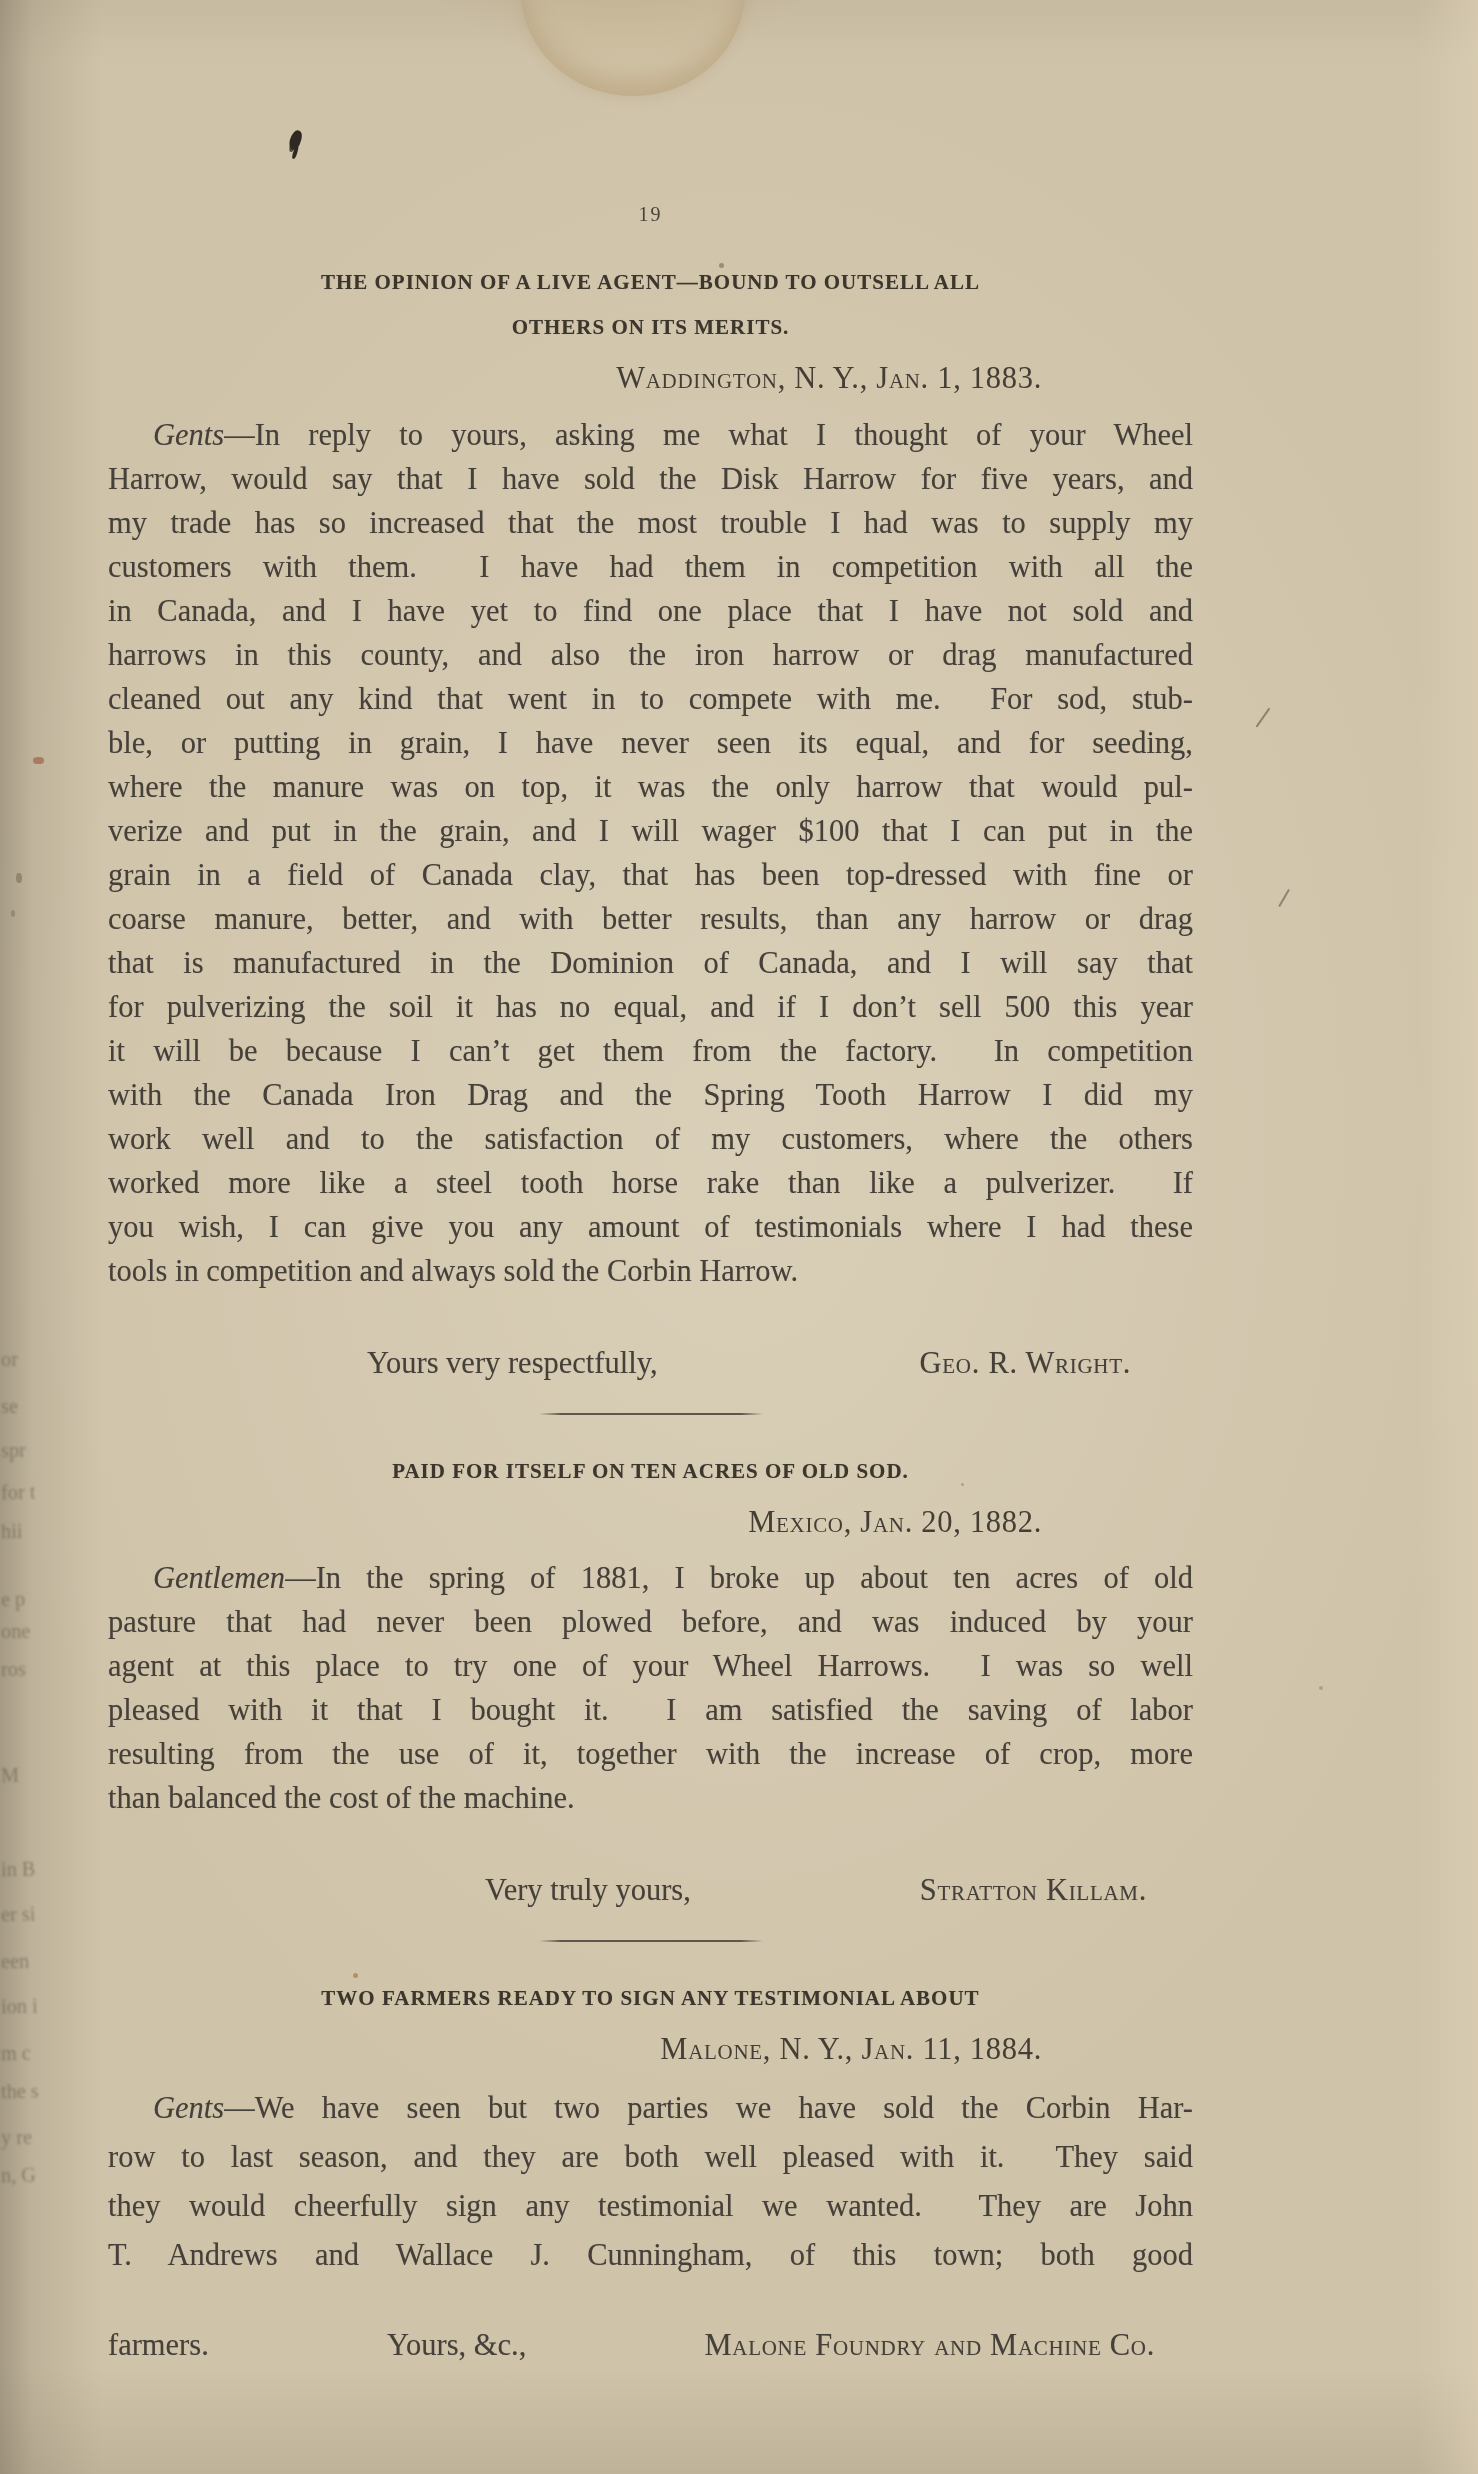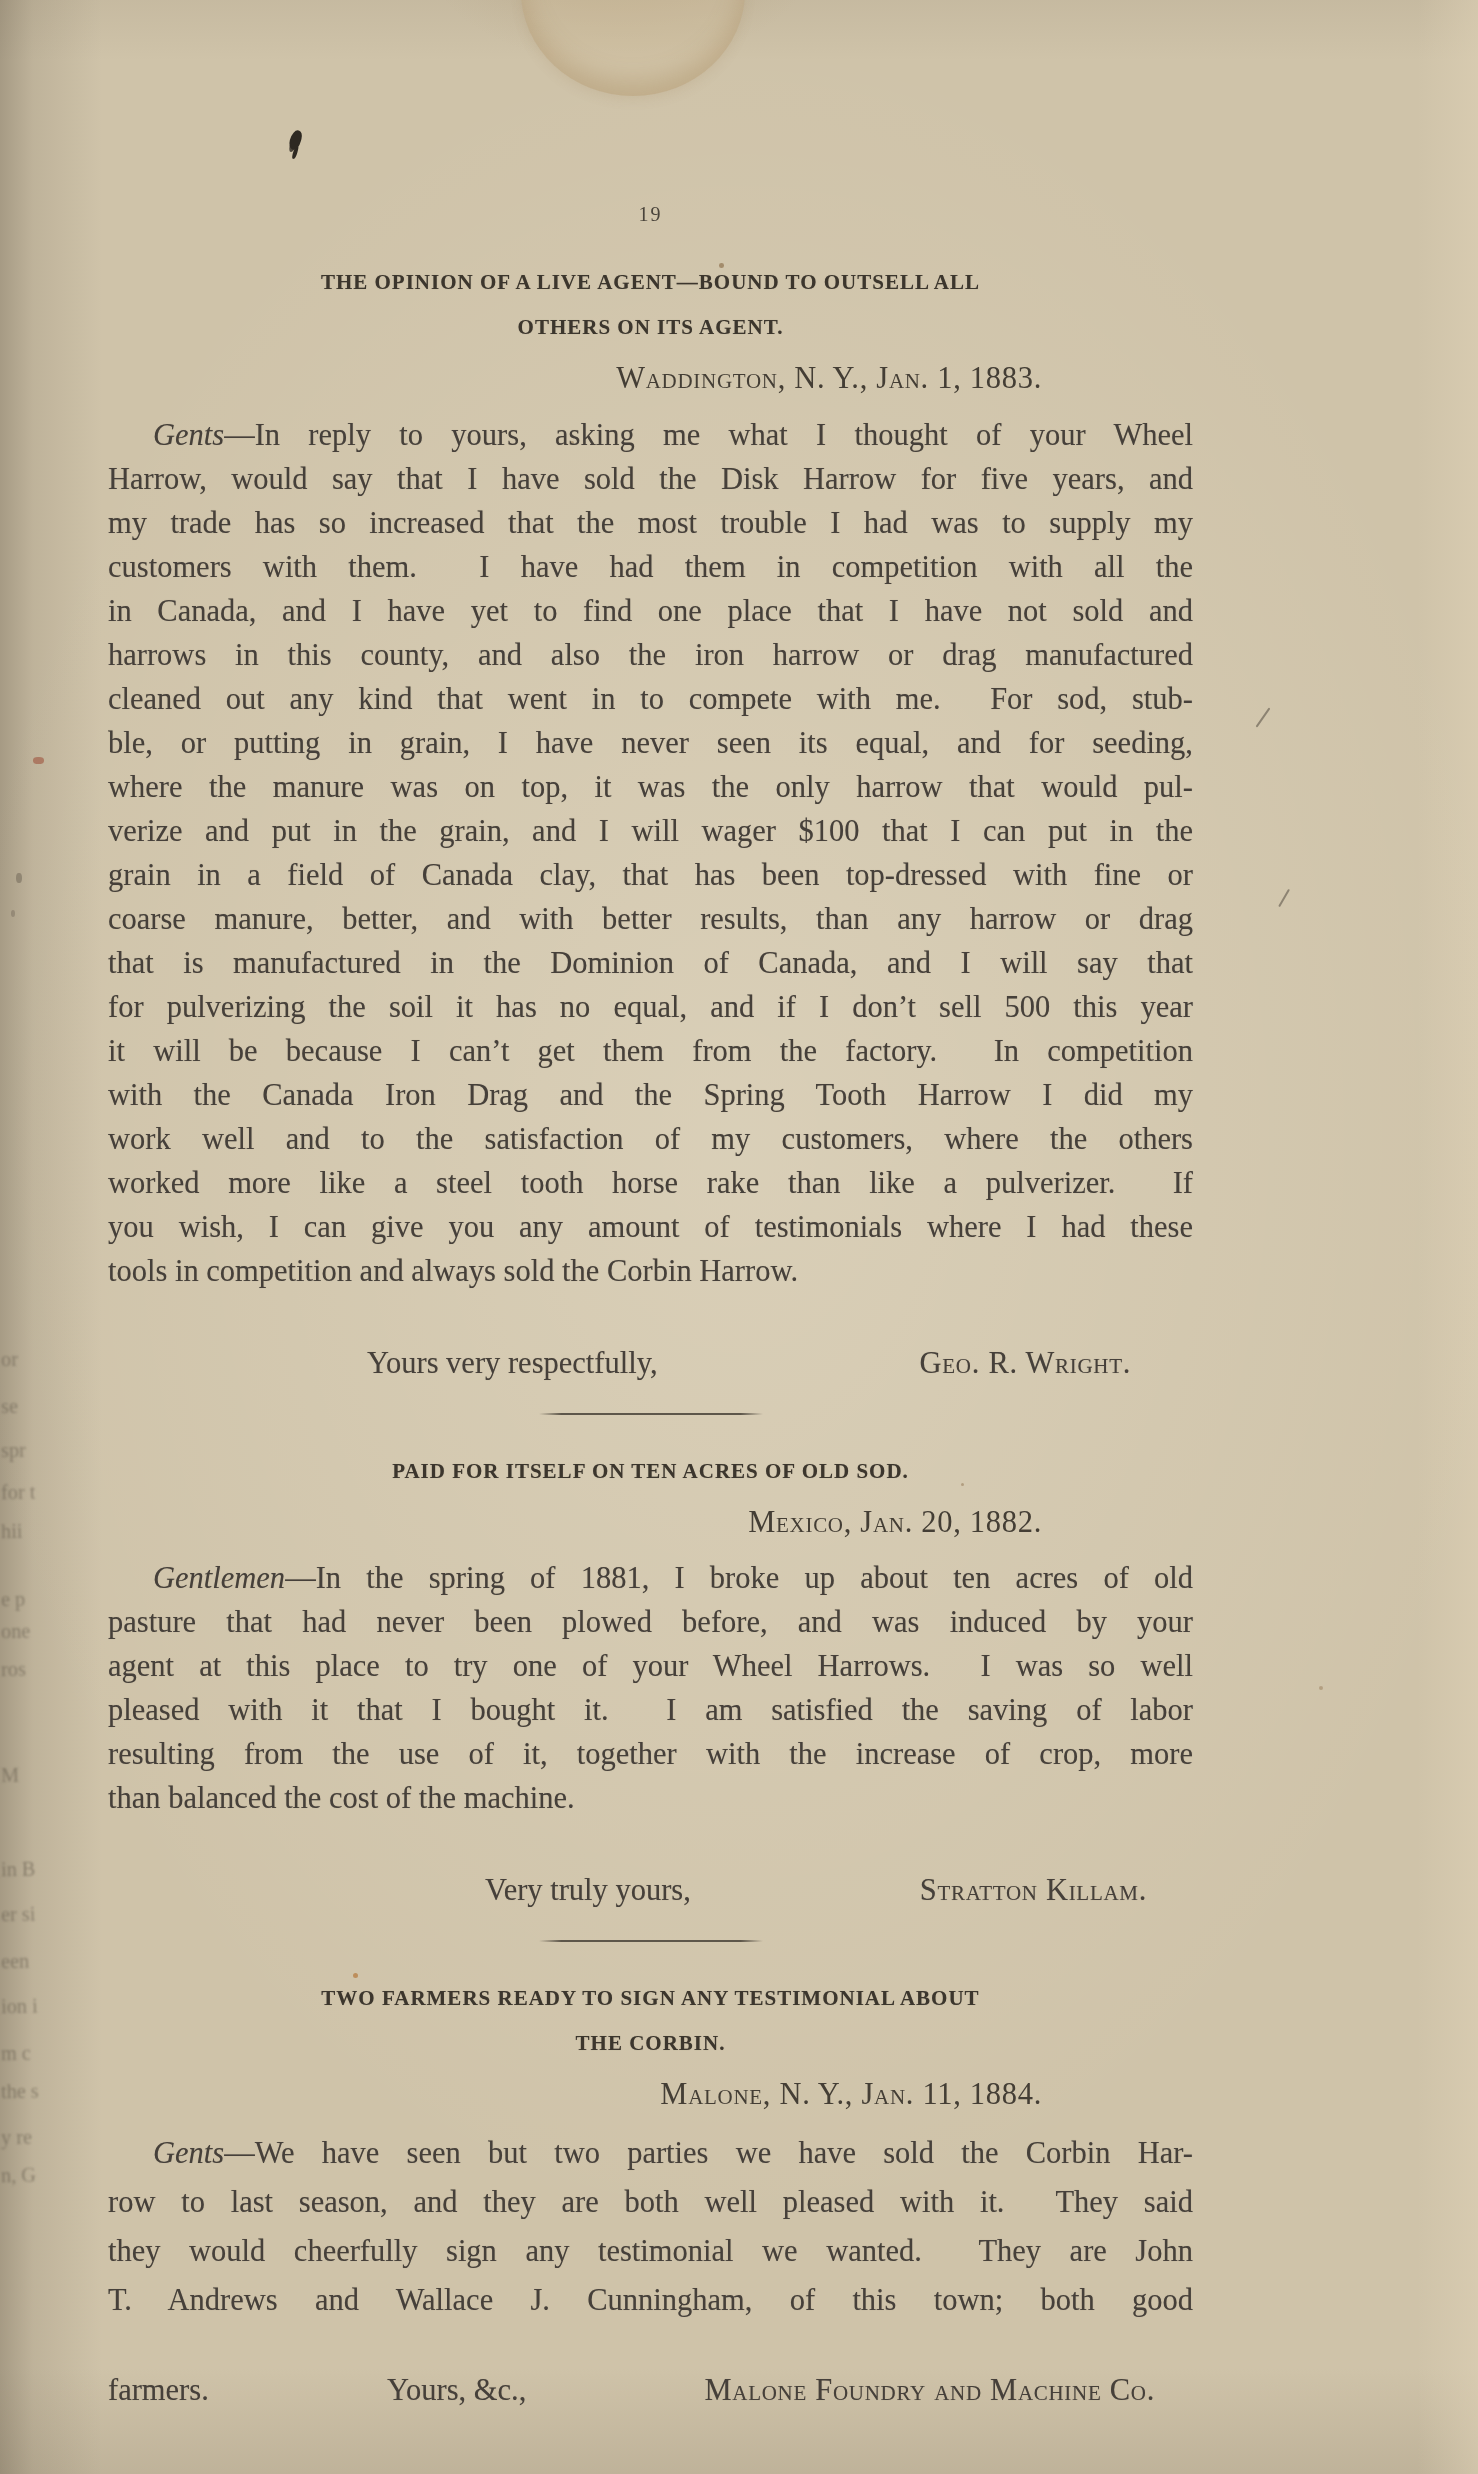--- a/index.html
+++ b/index.html
@@ -117,21 +117,21 @@
   <span class="pencil" style="left:1262px;top:706px;width:2px;height:23px;transform:rotate(35deg)"></span>
   <span class="pencil" style="left:1283px;top:888px;width:2px;height:20.3px;transform:rotate(30deg)"></span>
 
   <div id="content">
 
     <div class="pagenum">19</div>
 
     <section>
       <h1 class="head">
         <span class="hline">THE OPINION OF A LIVE AGENT—BOUND TO OUTSELL ALL</span>
-        <span class="hline">OTHERS ON ITS AGENT.</span>
+        <span class="hline">OTHERS ON ITS MERITS.</span>
       </h1>
       <div class="dateline">Waddington, N. Y., Jan. 1, 1883.</div>
       <div class="para">
         <div class="line first"><em class="sal">Gents</em><span>—In reply to yours, asking me what I thought of your Wheel</span></div>
         <div class="line">Harrow, would say that I have sold the Disk Harrow for five years, and</div>
         <div class="line">my trade has so increased that the most trouble I had was to supply my</div>
         <div class="line">customers with them.&nbsp; I have had them in competition with all the</div>
         <div class="line">in Canada, and I have yet to find one place that I have not sold and</div>
         <div class="line">harrows in this county, and also the iron harrow or drag manufactured</div>
         <div class="line">cleaned out any kind that went in to compete with me.&nbsp; For sod, stub-</div>
@@ -174,21 +174,20 @@
         <span>Very truly yours,</span>
         <span class="sc">Stratton Killam.</span>
       </div>
     </section>
 
     <div class="divider"></div>
 
     <section>
       <h2 class="head">
         <span class="hline">TWO FARMERS READY TO SIGN ANY TESTIMONIAL ABOUT</span>
-        <span class="hline">THE CORBIN.</span>
       </h2>
       <div class="dateline">Malone, N. Y., Jan. 11, 1884.</div>
       <div class="para para3">
         <div class="line first"><em class="sal">Gents</em><span>—We have seen but two parties we have sold the Corbin Har-</span></div>
         <div class="line">row to last season, and they are both well pleased with it.&nbsp; They said</div>
         <div class="line">they would cheerfully sign any testimonial we wanted.&nbsp; They are John</div>
         <div class="line">T. Andrews and Wallace J. Cunningham, of this town; both good</div>
         <div class="line lastrow">
           <span>farmers.</span>
           <span>Yours, &amp;c.,</span>

